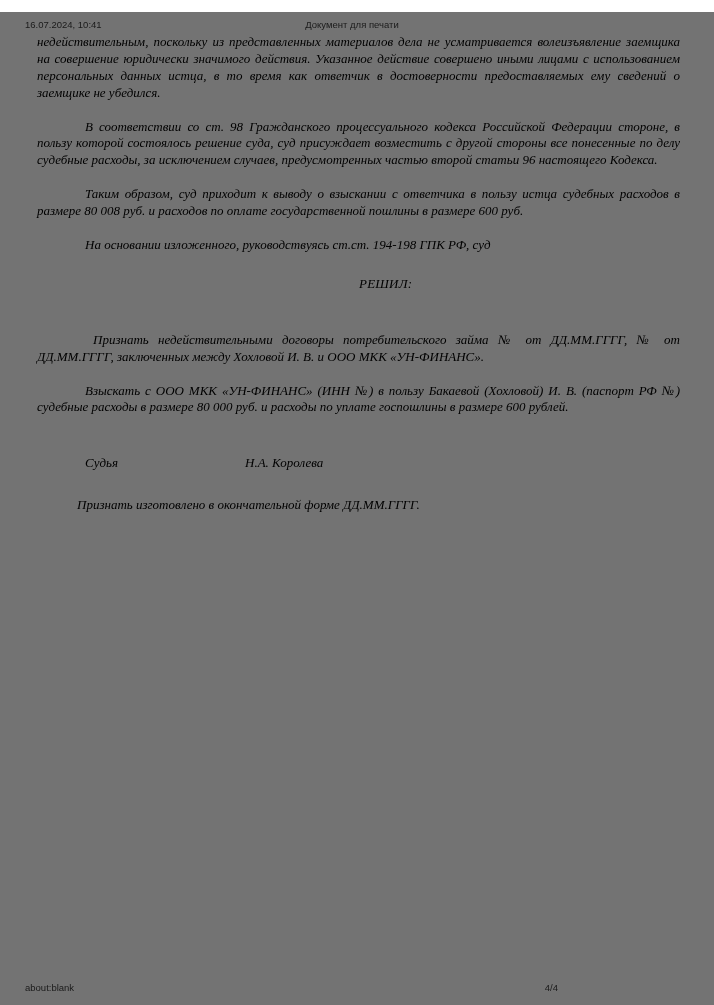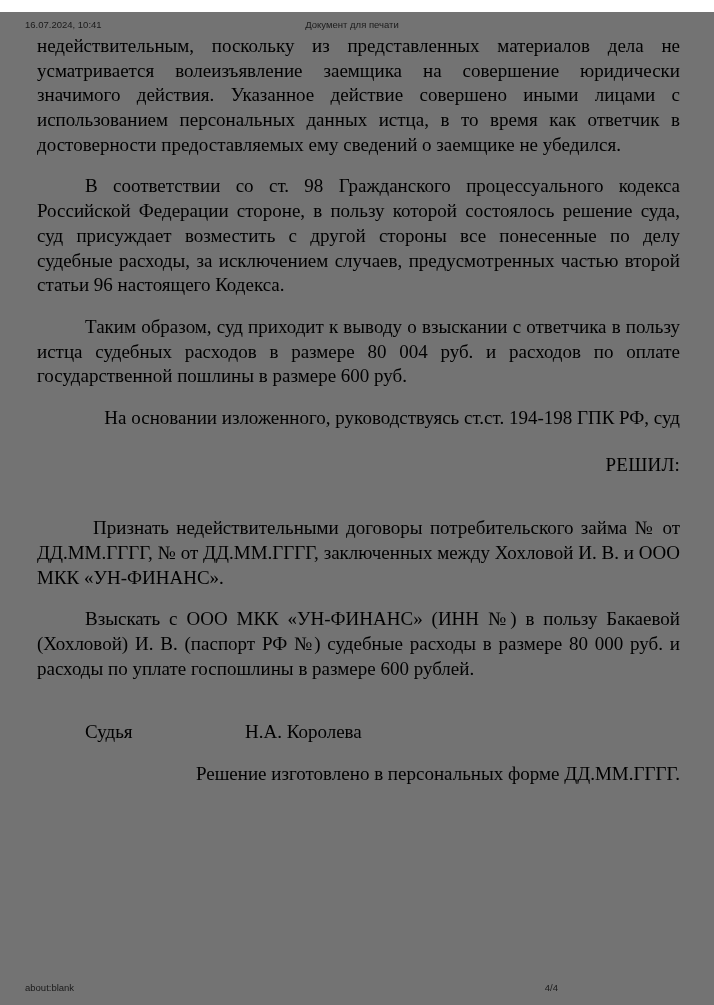--- a/index.html
+++ b/index.html
@@ -47,47 +47,48 @@
     box-sizing: border-box;
     white-space: nowrap;
   }
 
   
   .doc-body {
     position: absolute;
     left: 37px;
     top: 22px;
     width: 643px;
-    font-size: 19px;
+    font-size: 13px;
     line-height: 1.30;
     text-align: justify;
     text-justify: inter-word;
     hyphens: none;
+    font-style: italic;
   }
   .para {
     margin: 0 0 0 0;
     text-align: justify;
   }
   .para.indent {
     text-indent: 48px;
   }
   .para.indent-small {
     text-indent: 40px;
   }
   .para.indent-wide {
     text-indent: 56px;
   }
   .para.no-justify {
-    text-align: right;
+    text-align: left;
   }
   .gap-md { height: 17px; }
   .gap-lg { height: 22px; }
 
   .ruling-heading {
-    text-align: right;
+    text-align: left;
     padding-left: 322px;
     letter-spacing: 0.2px;
   }
 
   
   .sign-row {
     position: relative;
     height: 20px;
     padding-left: 48px;
   }
@@ -137,21 +138,21 @@
   <div class="doc-body">
 
     <p class="para">недействительным, поскольку из представленных материалов дела не усматривается волеизъявление заемщика на совершение юридически значимого действия. Указанное действие совершено иными лицами с использованием персональных данных истца, в то время как ответчик в достоверности предоставляемых ему сведений о заемщике не убедился.</p>
 
     <div class="gap-md"></div>
 
     <p class="para indent">В соответствии со ст. 98 Гражданского процессуального кодекса Российской Федерации стороне, в пользу которой состоялось решение суда, суд присуждает возместить с другой стороны все понесенные по делу судебные расходы, за исключением случаев, предусмотренных частью второй статьи 96 настоящего Кодекса.</p>
 
     <div class="gap-md"></div>
 
-    <p class="para indent">Таким образом, суд приходит к выводу о взыскании с ответчика в пользу истца судебных расходов в размере 80 004 руб. и расходов по оплате государственной пошлины в размере 600 руб.</p>
+    <p class="para indent">Таким образом, суд приходит к выводу о взыскании с ответчика в пользу истца судебных расходов в размере 80 008 руб. и расходов по оплате государственной пошлины в размере 600 руб.</p>
 
     <div class="gap-md"></div>
 
     <p class="para indent no-justify">На основании изложенного, руководствуясь ст.ст. 194-198 ГПК РФ, суд</p>
 
     <div class="gap-lg"></div>
 
     <p class="para ruling-heading">РЕШИЛ:</p>
 
     <div class="gap-lg"></div>
@@ -169,21 +170,21 @@
 
 
     <div class="gap-lg"></div>
 
     <div class="sign-row">
       <span class="sign-role">Судья</span><span class="sign-name">Н.А. Королева</span>
     </div>
 
     <div class="gap-lg"></div>
 
-    <p class="para indent-small no-justify">Решение изготовлено в персональных форме ДД.ММ.ГГГГ.</p>
+    <p class="para indent-small no-justify">Признать изготовлено в окончательной форме ДД.ММ.ГГГГ.</p>
 
   </div>
 
   <div class="print-footer">
     <span class="ftr-url">about:blank</span>
     <span class="ftr-page">4/4</span>
   </div>
 
 </div>
 

